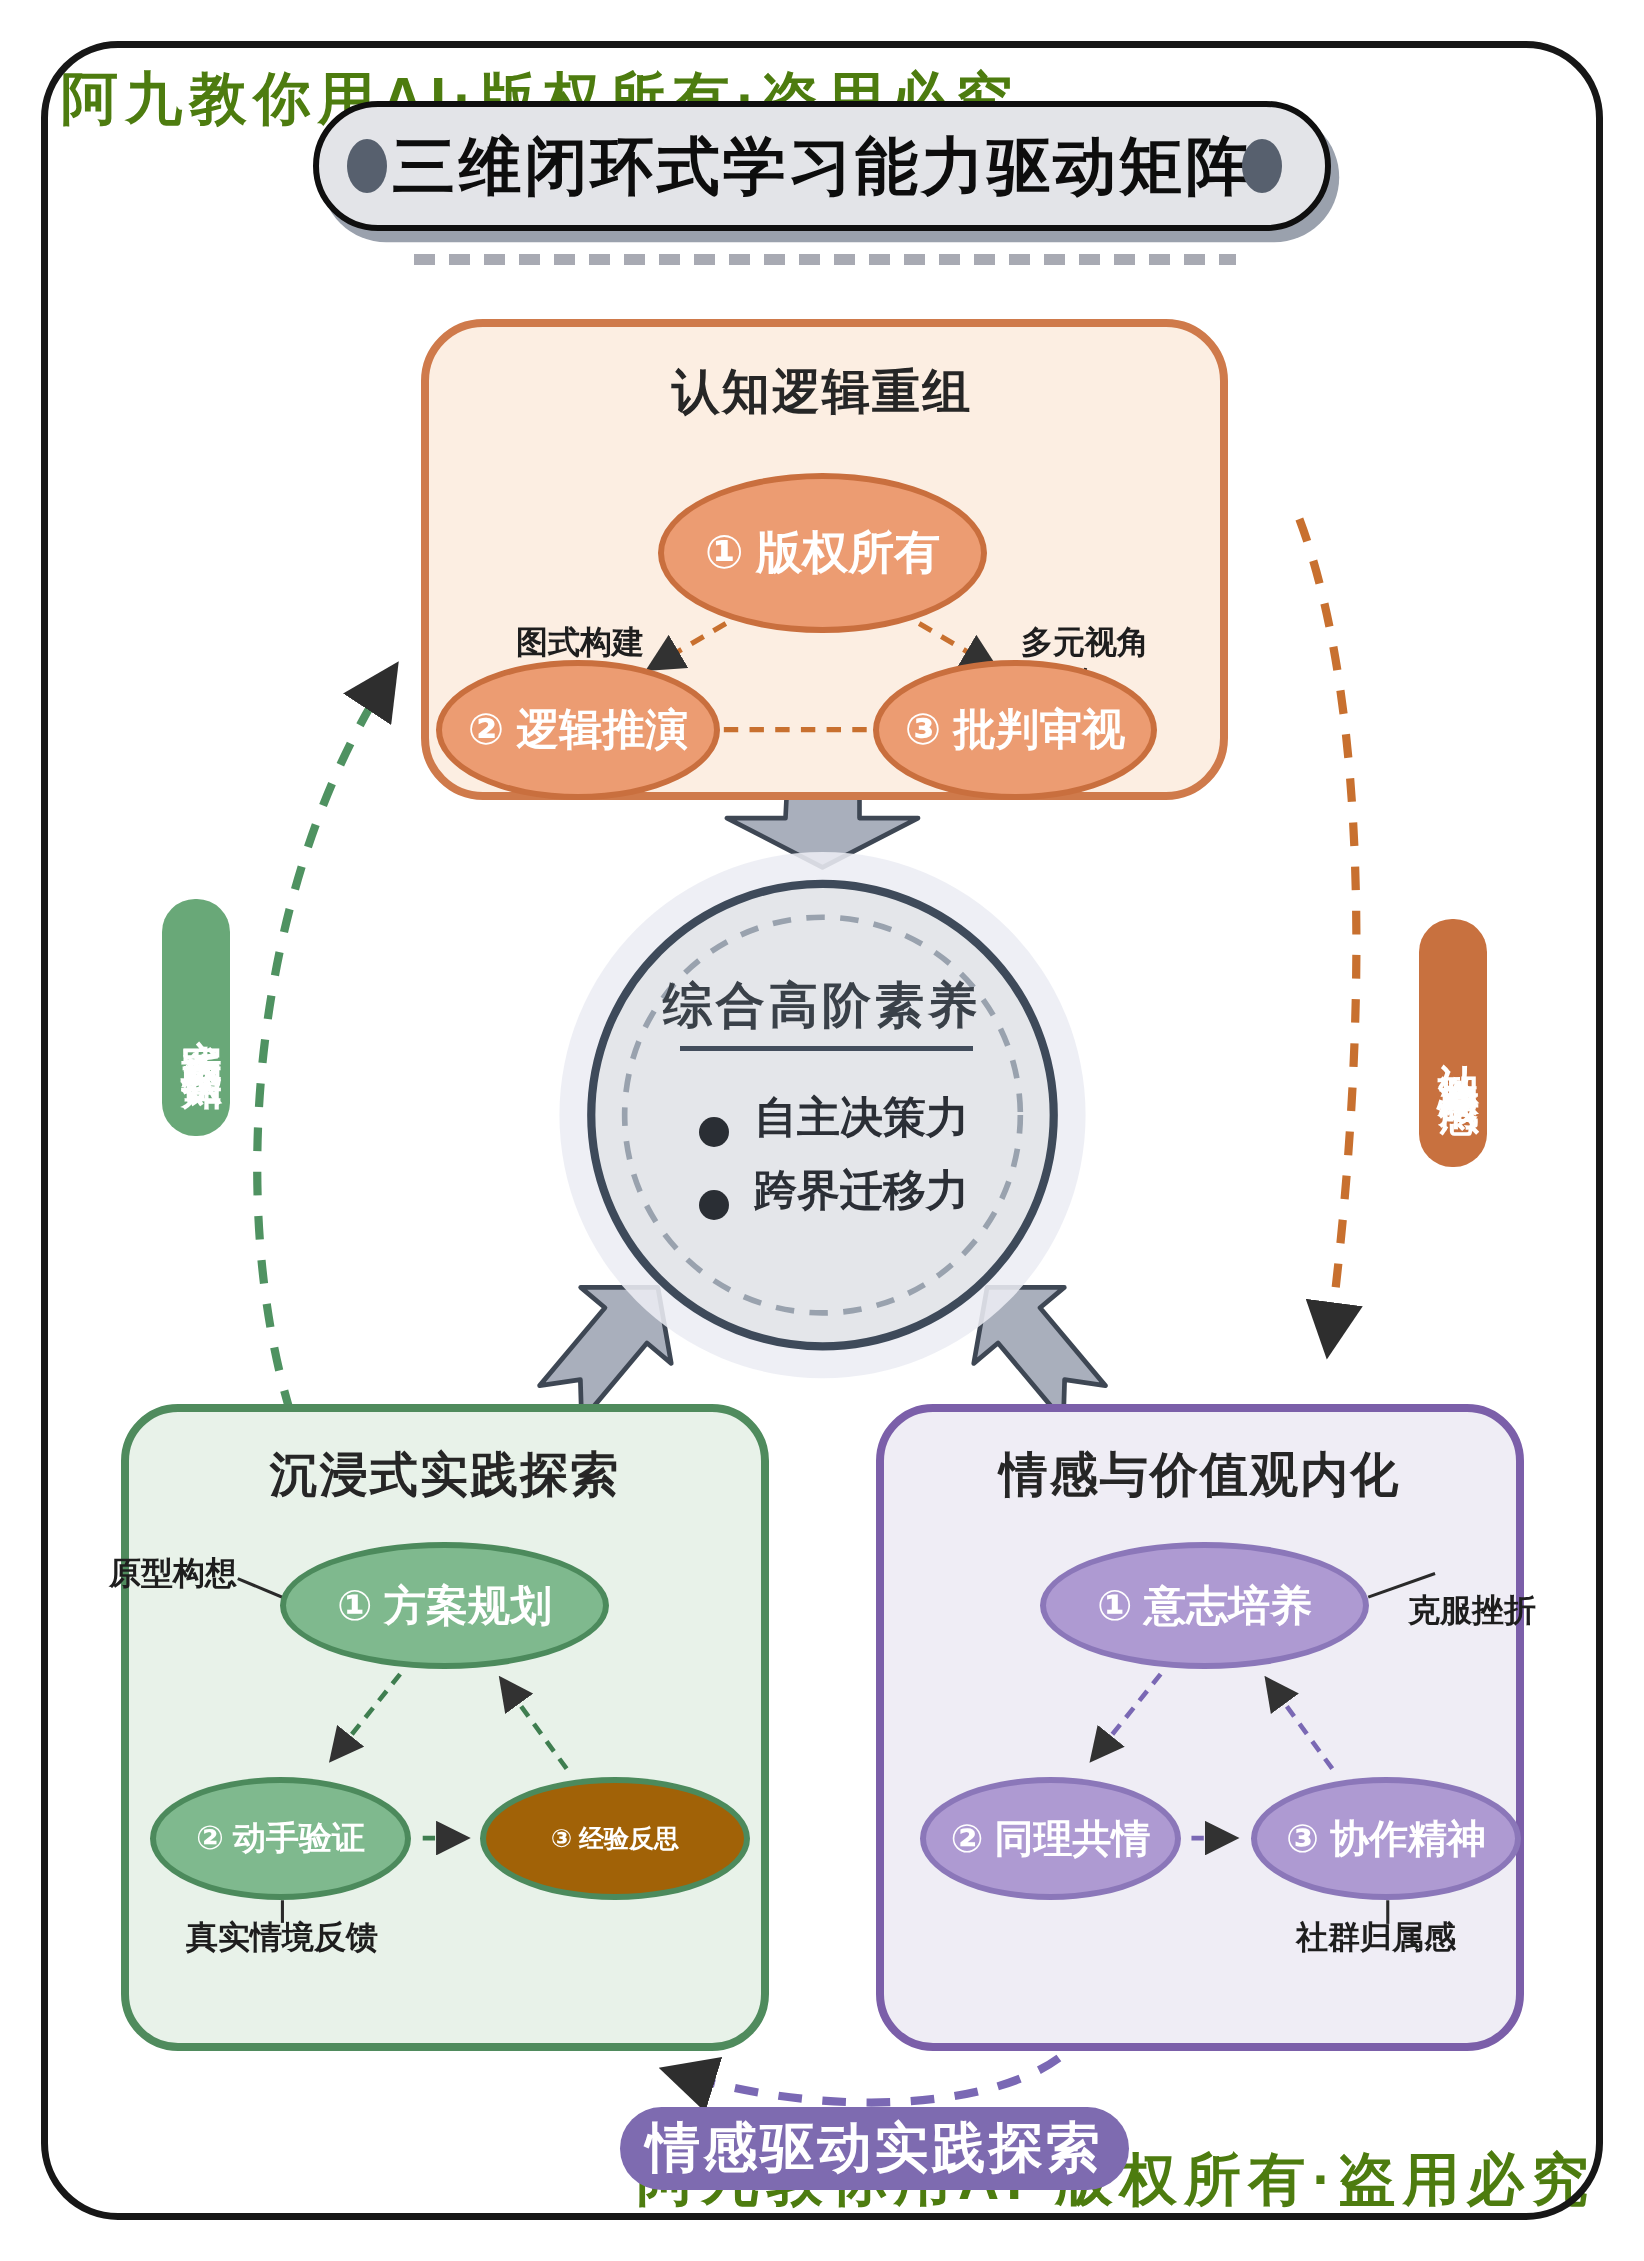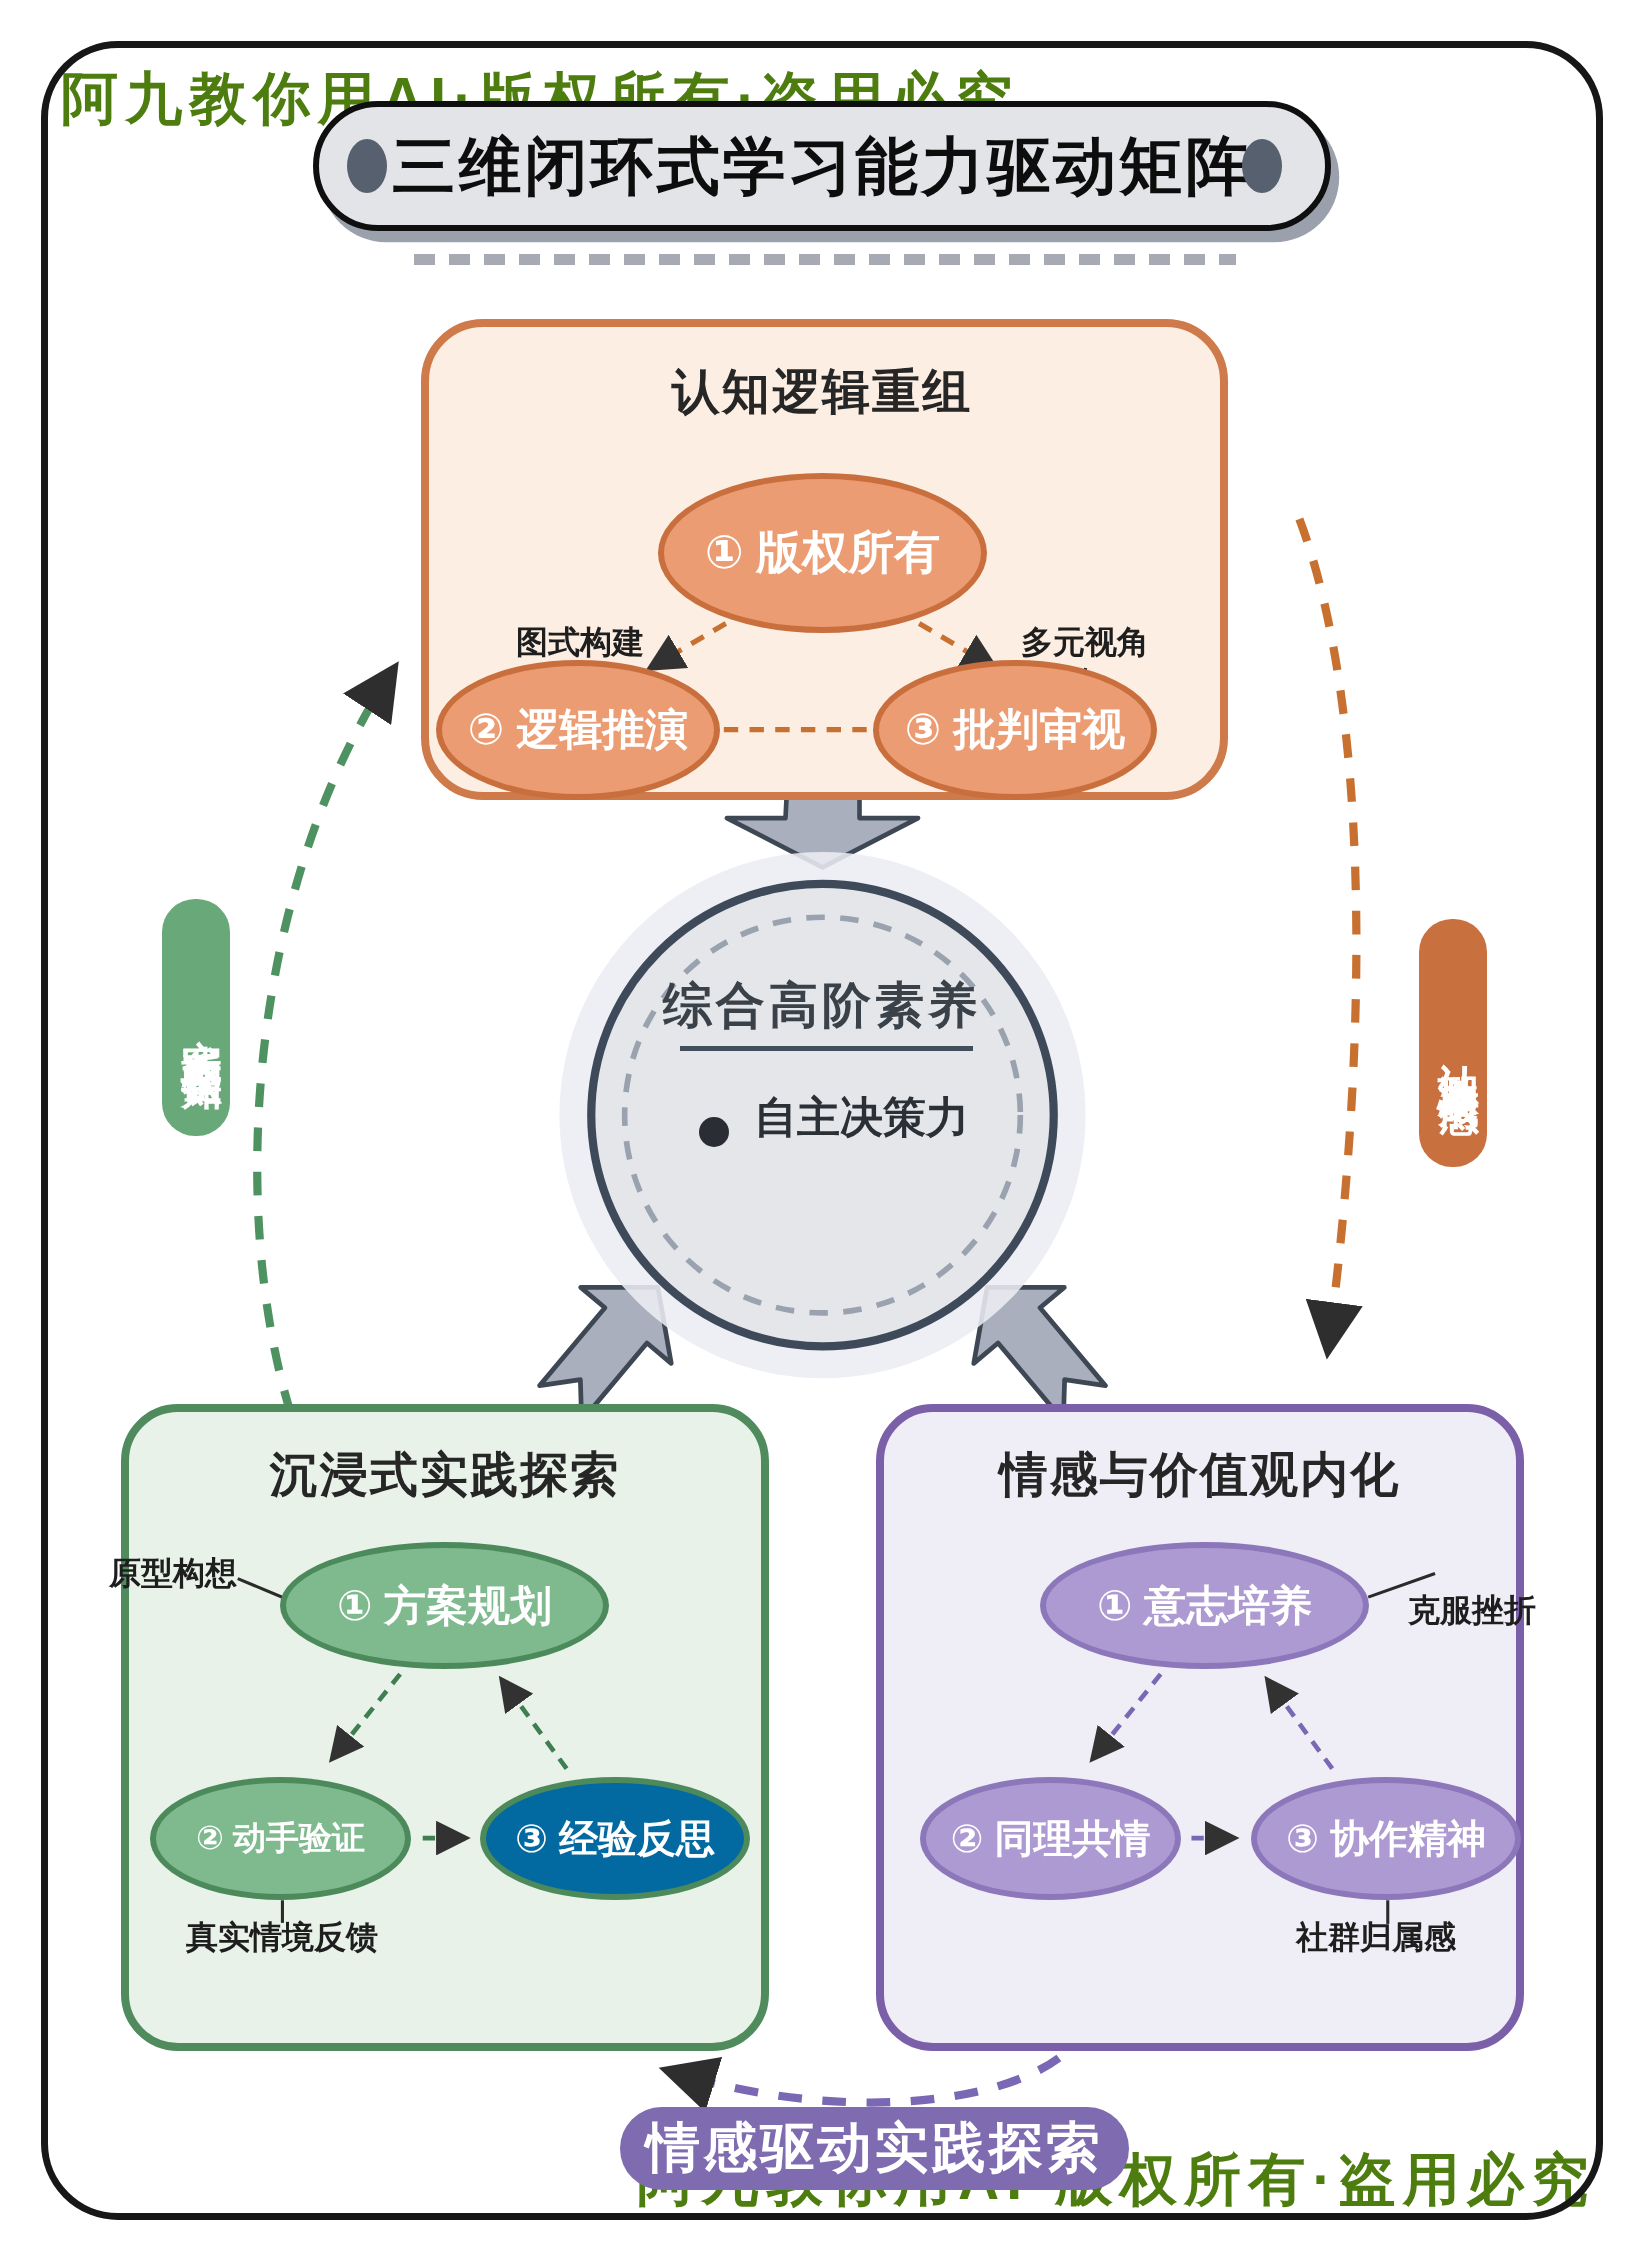--- a/index.html
+++ b/index.html
@@ -140,26 +140,30 @@
 <div class="small-label" style="left:580px;top:643px;">图式构建</div>
 <div class="small-label" style="left:1085px;top:643px;">多元视角</div>
 
 <div class="content circle-title">综合高阶素养</div>
 <div class="content circle-underline"></div>
 <div class="content bullet-list">
   <div class="bullet-row">
     <span class="bullet-dot"></span>
     <span class="bullet-text">自主决策力</span>
   </div>
+  <div class="bullet-row">
+    <span class="bullet-dot"></span>
+    <span class="bullet-text">跨界迁移力</span>
+  </div>
 </div>
 
 <div class="box-title" style="left:188px;top:1443px;width:514px;">沉浸式实践探索</div>
 <div class="ellipse" style="left:280px;top:1542px;width:329px;height:127px;background:#7fb98e;border:6.2px solid #4c8a5c;font-size:42px;">① 方案规划</div>
 <div class="ellipse" style="left:150px;top:1777px;width:261px;height:123px;background:#7fb98e;border:6.2px solid #4c8a5c;font-size:33px;">② 动手验证</div>
-<div class="ellipse" style="left:480px;top:1777px;width:270px;height:123px;background:#0369a1;border:6.2px solid #4c8a5c;font-size:39px;">③ 经验反思</div>
+<div class="ellipse" style="left:480px;top:1777px;width:270px;height:123px;background:#a16207;border:6.2px solid #4c8a5c;font-size:25px;">③ 经验反思</div>
 <div class="small-label" style="left:173px;top:1574px;">原型构想</div>
 <div class="small-label" style="left:282px;top:1938px;">真实情境反馈</div>
 
 <div class="box-title" style="left:943px;top:1443px;width:514px;">情感与价值观内化</div>
 <div class="ellipse" style="left:1040px;top:1542px;width:329px;height:127px;background:#ae9ad2;border:6.2px solid #8b77b9;font-size:42px;">① 意志培养</div>
 <div class="ellipse" style="left:920px;top:1777px;width:261px;height:123px;background:#ae9ad2;border:6.2px solid #8b77b9;font-size:39px;">② 同理共情</div>
 <div class="ellipse" style="left:1251px;top:1777px;width:270px;height:123px;background:#ae9ad2;border:6.2px solid #8b77b9;font-size:39px;">③ 协作精神</div>
 <div class="small-label" style="left:1472px;top:1567px;margin-top:44px;">克服挫折</div>
 <div class="small-label" style="left:1376px;top:1938px;">社群归属感</div>
 

